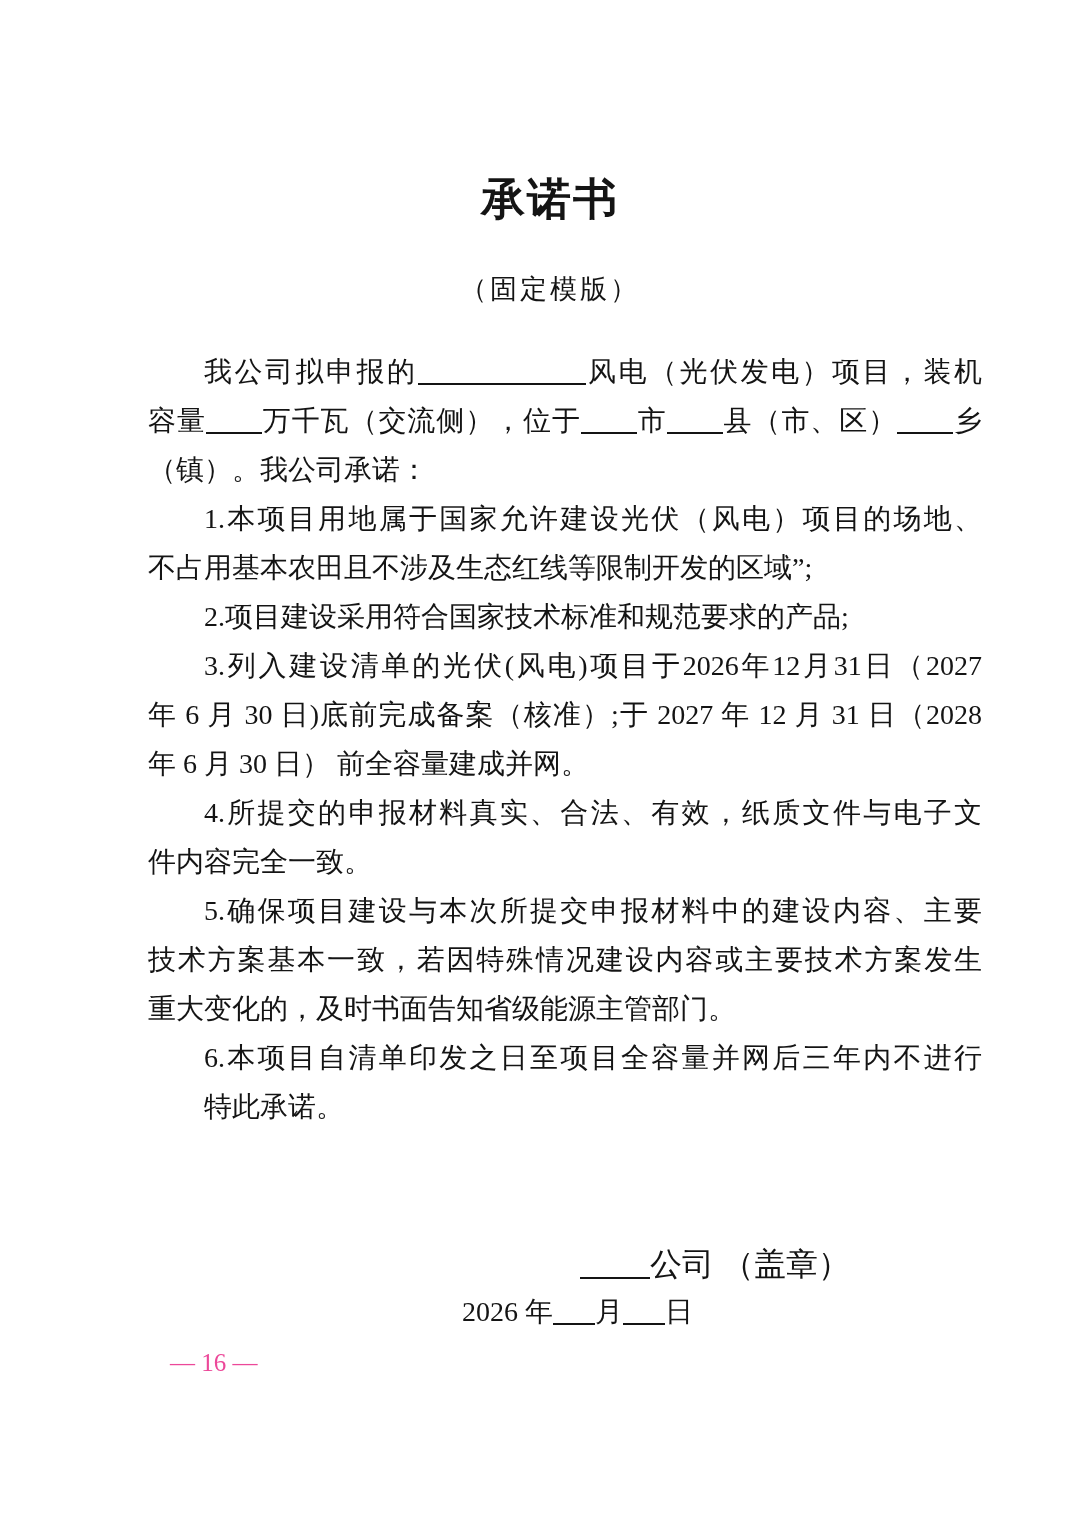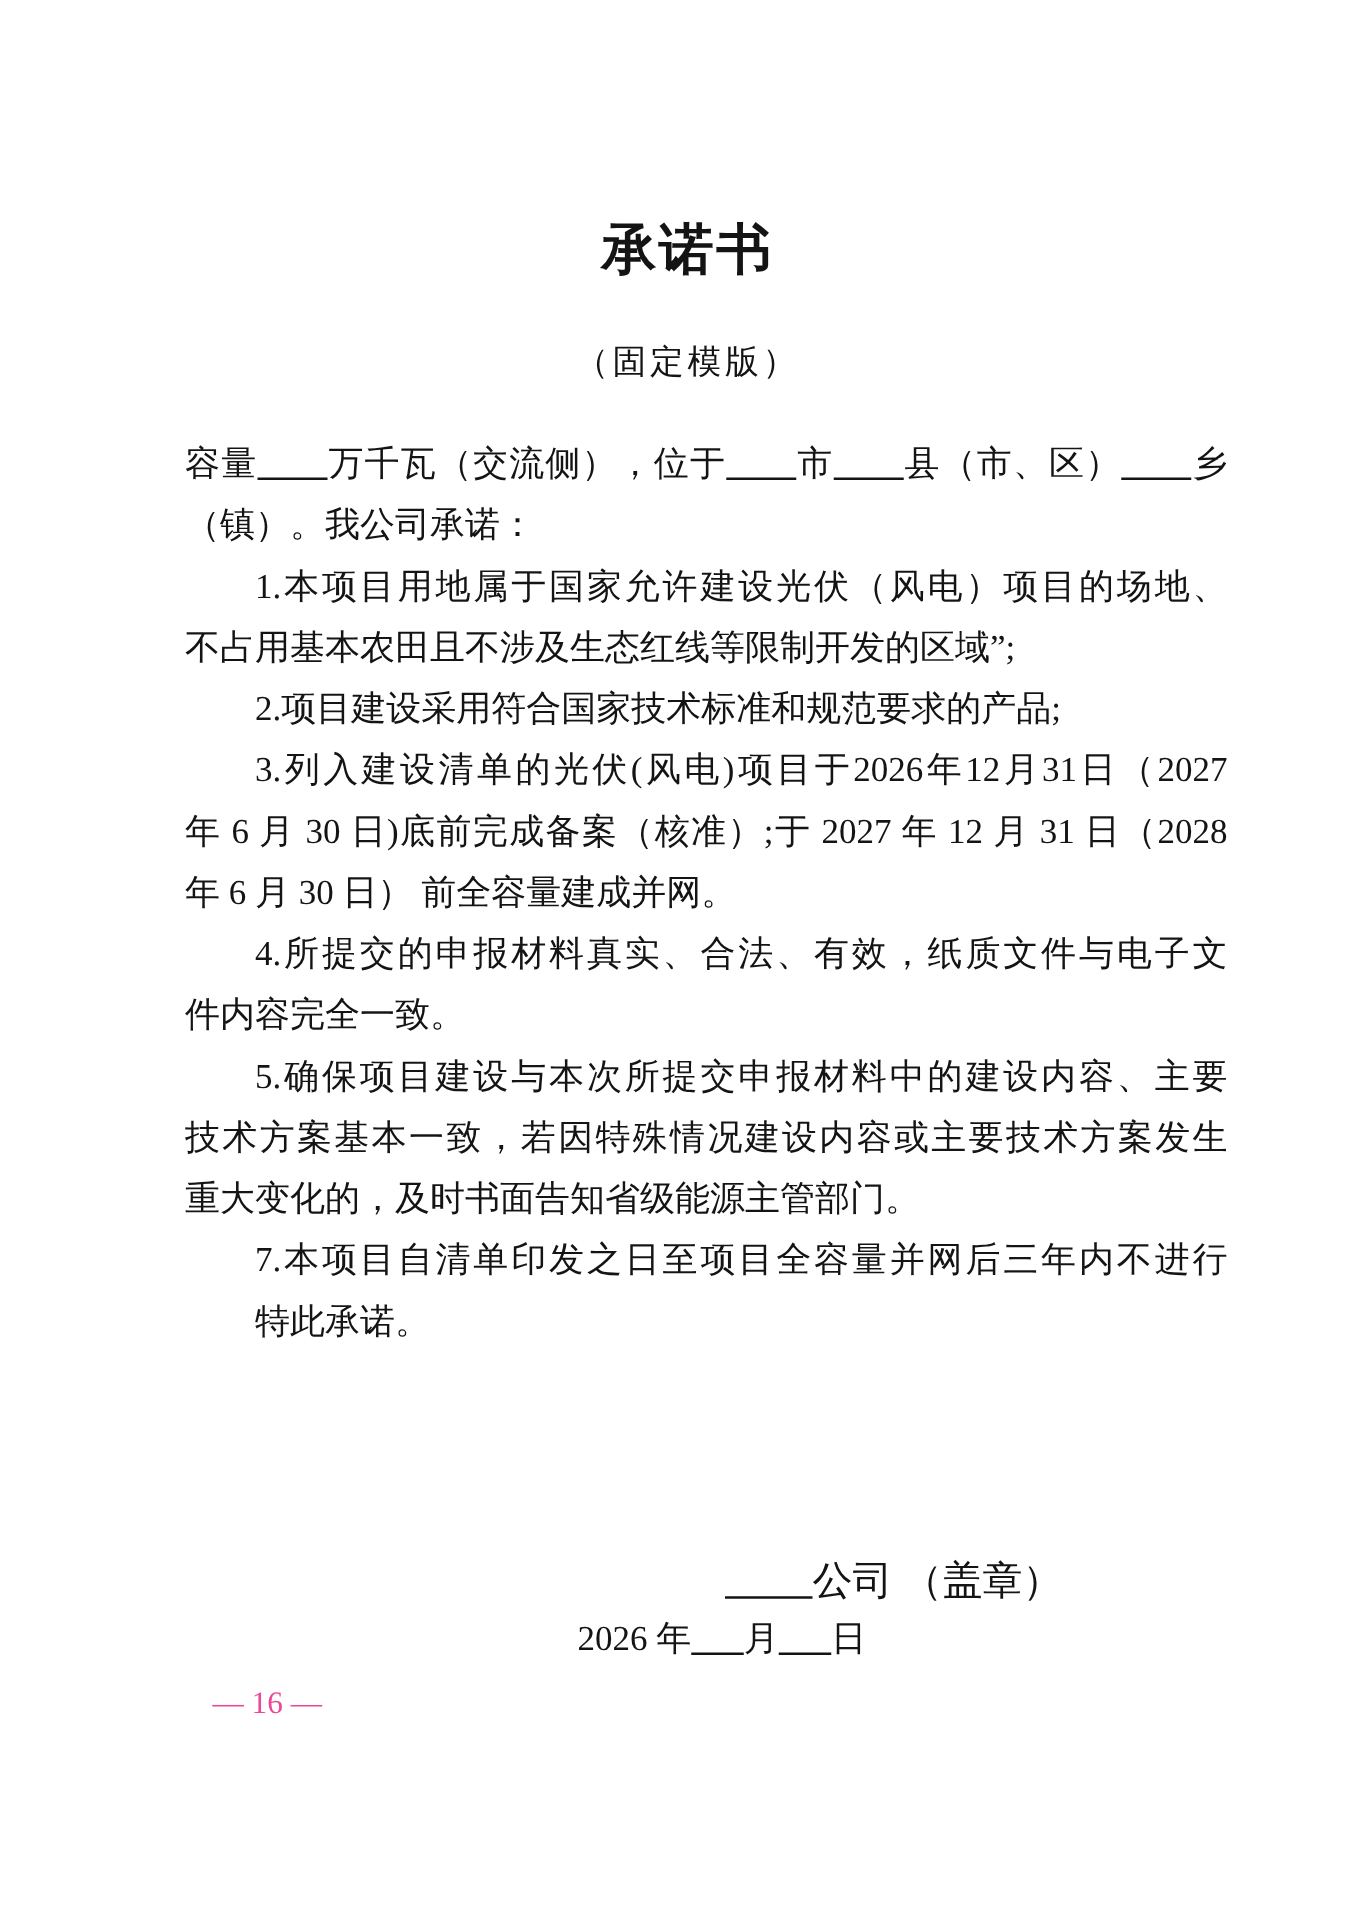--- a/index.html
+++ b/index.html
@@ -81,20 +81,21 @@
   }
 </style>
 </head>
 <body>
 
 <div class="page">
   <h1 class="doc-title">承诺书</h1>
   <div class="doc-subtitle">（固定模版）</div>
   <div class="doc-body">
       <div>
+        <div class="line first">我公司拟申报的<span class="blank" style="width: 168px;"></span>风电（光伏发电）项目，装机</div>
         <div class="line">容量<span class="blank" style="width: 56px;"></span>万千瓦（交流侧），位于<span class="blank" style="width: 56px;"></span>市<span class="blank" style="width: 56px;"></span>县（市、区）<span class="blank" style="width: 56px;"></span>乡</div>
         <div class="line end">（镇）。我公司承诺：</div>
       </div>
       <div>
         <div class="line first">1.本项目用地属于国家允许建设光伏（风电）项目的场地、</div>
         <div class="line end">不占用基本农田且不涉及生态红线等限制开发的区域”;</div>
       </div>
       <div>
         <div class="line first end">2.项目建设采用符合国家技术标准和规范要求的产品;</div>
       </div>
@@ -106,21 +107,21 @@
       <div>
         <div class="line first">4.所提交的申报材料真实、合法、有效，纸质文件与电子文</div>
         <div class="line end">件内容完全一致。</div>
       </div>
       <div>
         <div class="line first">5.确保项目建设与本次所提交申报材料中的建设内容、主要</div>
         <div class="line">技术方案基本一致，若因特殊情况建设内容或主要技术方案发生</div>
         <div class="line end">重大变化的，及时书面告知省级能源主管部门。</div>
       </div>
       <div>
-        <div class="line first">7.本项目自清单印发之日至项目全容量并网后三年内不进行</div>
+        <div class="line first">6.本项目自清单印发之日至项目全容量并网后三年内不进行</div>
       </div>
       <div>
         <div class="line first end">特此承诺。</div>
       </div>
     </div>
   <div class="sig-company"><span class="blank" style="width: 70px;"></span>公司 （盖章）</div>
   <div class="sig-date">2026 年<span class="blank" style="width: 42px;"></span>月<span class="blank" style="width: 42px;"></span>日</div>
   <div class="page-number">— 16 —</div>
 </div>
 

